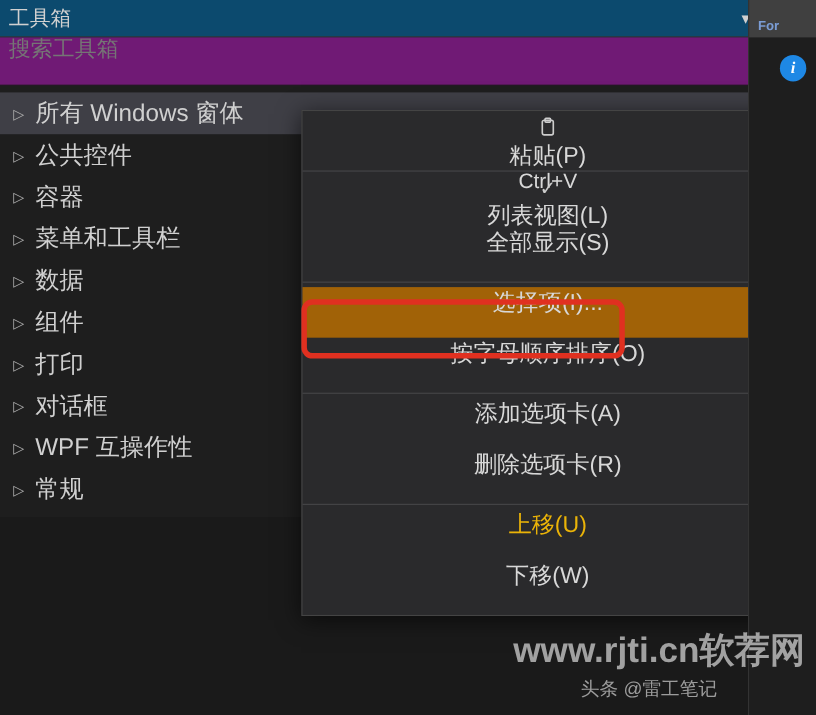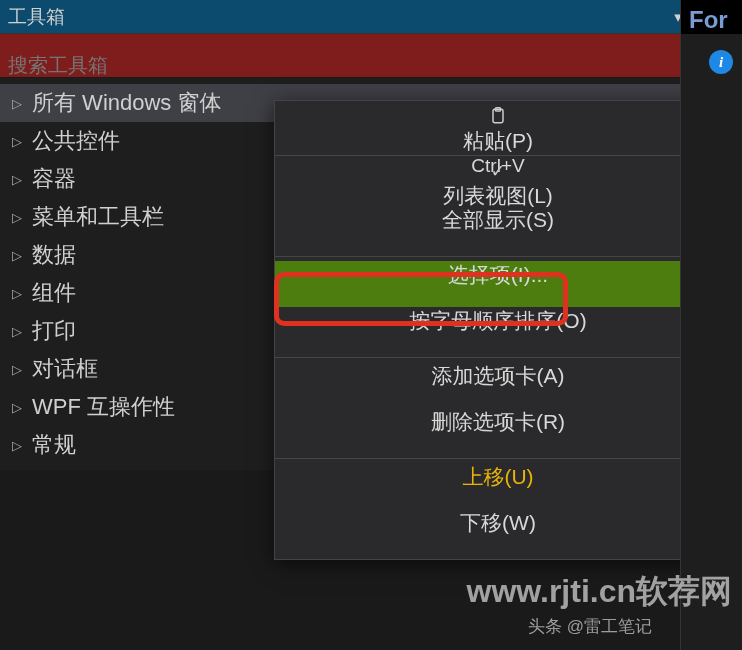--- a/index.html
+++ b/index.html
@@ -34,24 +34,24 @@
       display: flex;
       gap: 14px;
       align-items: center;
     }
     .panel-controls span {
       color: #d0d0d0;
       cursor: pointer;
       font-size: 15px;
     }
     .search-bar {
-      background: #7f1d1d;
+      background: #701a75;
       height: 44px;
       display: flex;
-      align-items: flex-end;
+      align-items: flex-start;
       padding: 0 8px;
       border-bottom: 1px solid #1a1a1a;
     }
     .search-input {
       flex: 1;
       background: transparent;
       border: none;
       color: #999;
       font-size: 20px;
       outline: none;
@@ -101,21 +101,21 @@
       cursor: pointer;
       font-size: 21px;
       color: #d8d8d8;
       flex-direction: column;
     }
     .menu-item.disabled {
       color: #eab308;
       text-align: center;
     }
     .menu-item.highlighted {
-      background: #4d7c0f;
+      background: #a16207;
       position: relative;
     }
     .menu-icon-col {
       width: 58px;
       display: flex;
       justify-content: center;
       align-items: center;
       color: #ccc;
       font-size: 18px;
     }
@@ -146,23 +146,23 @@
       position: absolute;
       top: 0;
       left: 680px;
       width: 62px;
       height: 650px;
       background: #1e1e1e;
       border-left: 1px solid #333;
     }
     .right-tab {
       color: #7a9cd4;
-      font-size: 24px;
-      padding: 6px 8px;
-      background: #000000;
+      font-size: 12px;
+      padding: 16px 8px;
+      background: #404040;
       height: 34px;
       font-weight: bold;
     }
     .info-icon {
       width: 24px;
       height: 24px;
       border-radius: 50%;
       background: #1e88e5;
       color: white;
       display: flex;

